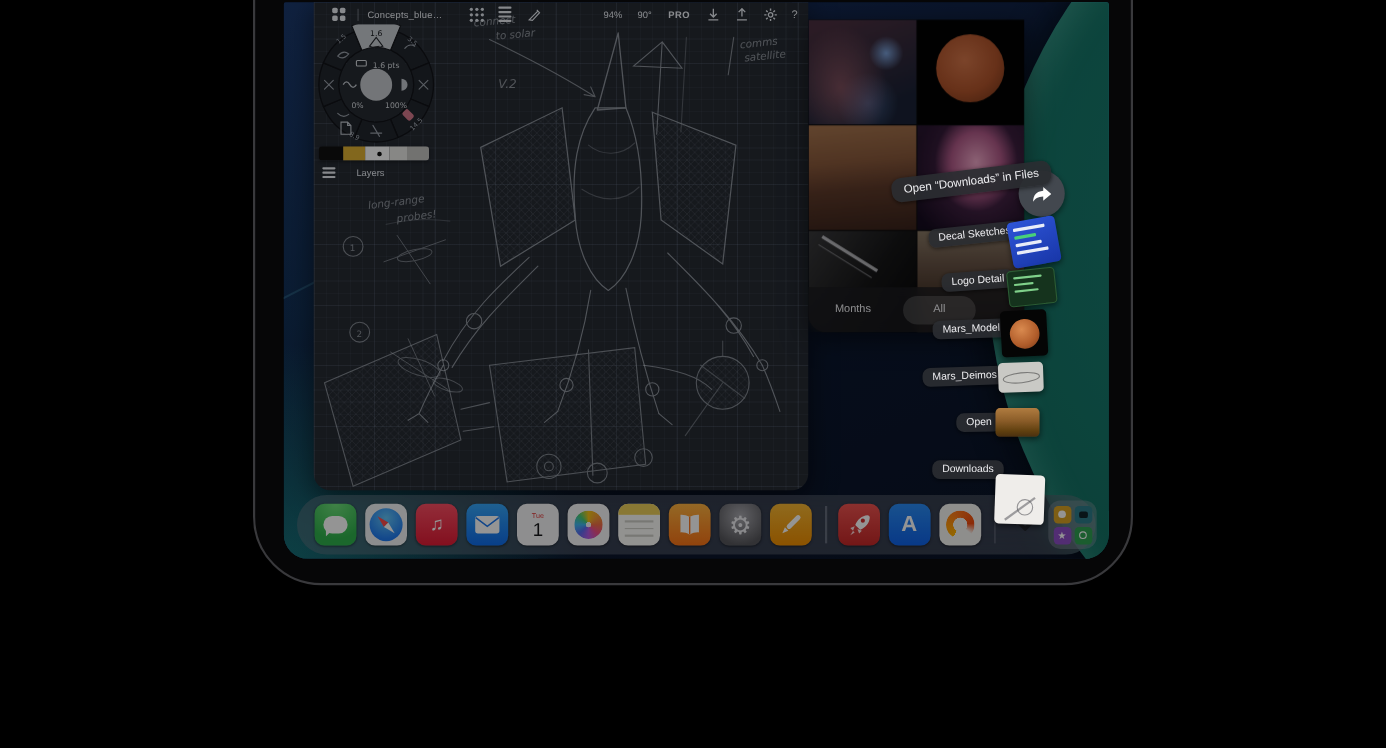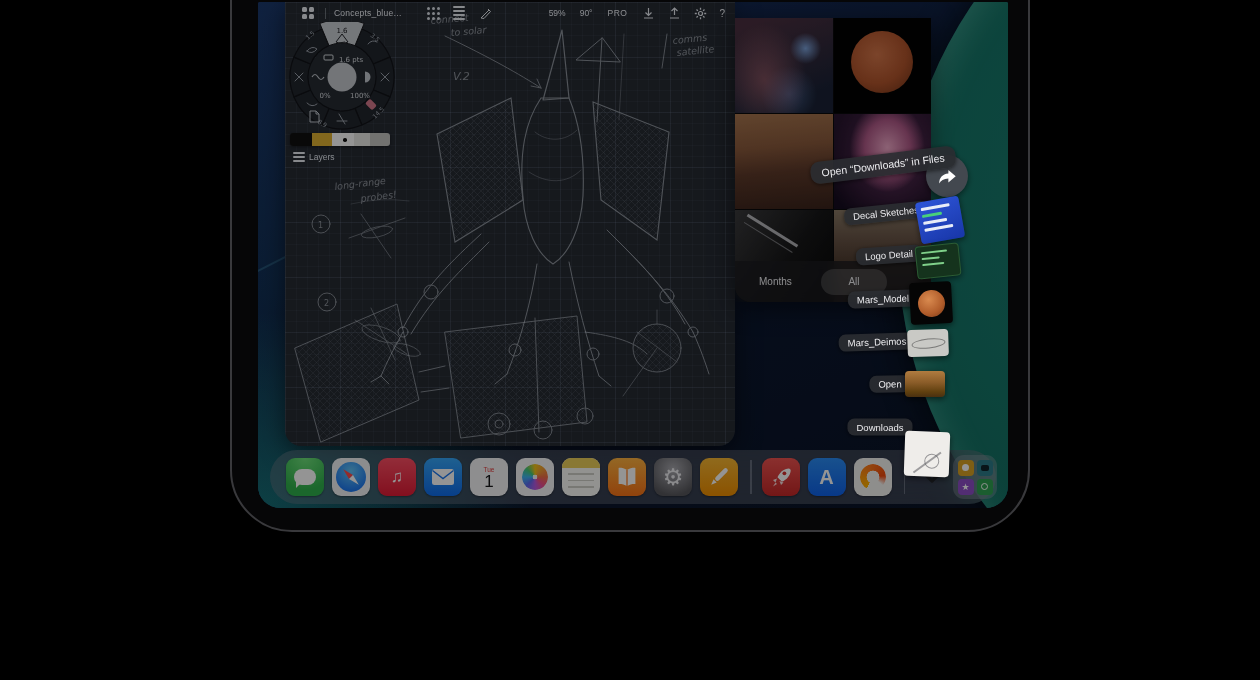--- a/index.html
+++ b/index.html
@@ -41,32 +41,32 @@
   .tb-ic { display:inline-flex; align-items:center; justify-content:center; width:16px; height:16px; margin:0 5px; }
   .tb-sep { width:1px; height:11px; background:rgba(235,240,246,.35); margin:0 4px; }
   .apps-grid { display:grid; grid-template-columns:5px 5px; grid-gap:2px; }
   .apps-grid i { width:5px; height:5px; background:#e8ecf2; border-radius:1.5px; }
   .dots-grid { display:grid; grid-template-columns:3px 3px 3px; grid-gap:2px; }
   .dots-grid i { width:3px; height:3px; background:#dfe4eb; border-radius:50%; }
   .hamb { display:flex; flex-direction:column; gap:2.5px; }
   .hamb i { width:12px; height:1.6px; background:#e8ecf2; border-radius:1px; }
   .c-title { margin-left:4px; margin-right:18px; letter-spacing:.2px;text-align:right; }
   .tb-num { margin:0 7px; color:#e8ecf2; }
-  .tb-pro { font-weight:normal; letter-spacing:.5px; margin:0 8px; }
+  .tb-pro { font-weight:bold; letter-spacing:.5px; margin:0 8px; }
   .tb-help { font-size:10px; margin-left:6px; }
 
   .sketch { position:absolute; inset:0; width:450px; height:444px; }
 
   .wheel { position:absolute; left:2px; top:20px; width:110px; height:110px; }
   .page-ic { position:absolute; left:24px; top:108px; width:11px; height:13px; }
   .palette { position:absolute; left:5px; top:131px; width:100px; height:13px; border-radius:3px;
         overflow:hidden; display:flex; box-shadow:0 1px 3px rgba(0,0,0,.4); }
   .palette .sw { height:100%; }
   .pal-dot { position:absolute; left:53px; top:5px; width:3.5px; height:3.5px; border-radius:50%; background:#111; }
-  .layers-btn { position:absolute; left:8px; top:150px; display:flex; align-items:center; gap:4px;
+  .layers-btn { position:absolute; left:8px; top:150px; display:flex; align-items:center; gap:19px;
         color:#e6ebf1; font-size:8.5px; }
 
   
   .photos { position:absolute; left:477px; top:16px; width:196px; height:284px;
         background:#0a0a0c; border-radius:0 0 16px 16px; overflow:hidden;
         box-shadow:0 6px 24px rgba(0,0,0,.5); }
   .pgrid { position:absolute; inset:0; display:grid; grid-template-columns:1fr 1fr;
         grid-template-rows:95px 95px 94px; gap:1px; }
   .ph { width:100%; height:100%; }
   .ph-nebula { background:
@@ -288,21 +288,21 @@
                 <i></i>
                 <i></i>
               </span>
             </span>
           <span class="tb-ic">
             <svg width="13" height="13" viewBox="0 0 13 13">
                 <path d="M2 11L10 3l1.5 1.5L5 11.5z M10 3l-1-1" stroke="#e8ecf2" fill="none" stroke-width="1"></path>
               </svg>
           </span>
           <span class="grow"></span>
-          <span class="tb-num">59%</span>
+          <span class="tb-num">94%</span>
           <span class="tb-num">90°</span>
           <span class="tb-pro">PRO</span>
           <span class="tb-ic">
             <svg width="13" height="13" viewBox="0 0 13 13">
                 <path d="M6.5 1v7M3.5 5.5L6.5 8.5 9.5 5.5M2 11h9" stroke="#e8ecf2" fill="none" stroke-width="1.2"></path>
               </svg>
           </span>
           <span class="tb-ic">
             <svg width="13" height="13" viewBox="0 0 13 13">
                 <path d="M6.5 8V1M3.5 4L6.5 1 9.5 4M2 11h9" stroke="#e8ecf2" fill="none" stroke-width="1.2"></path>

